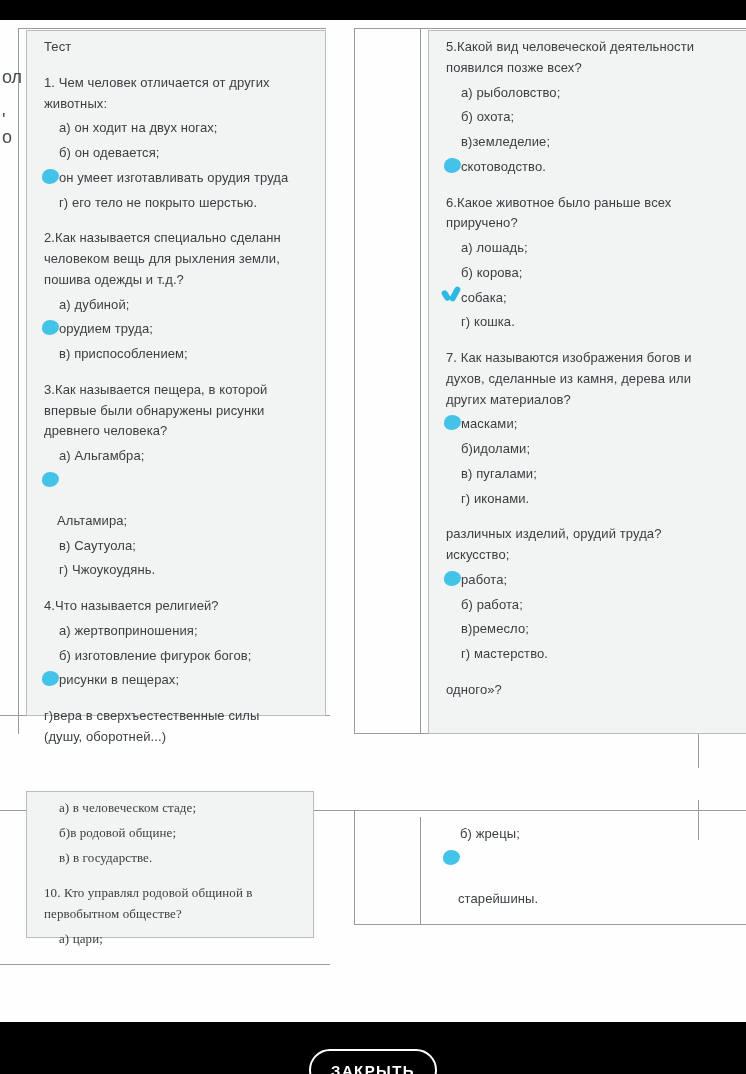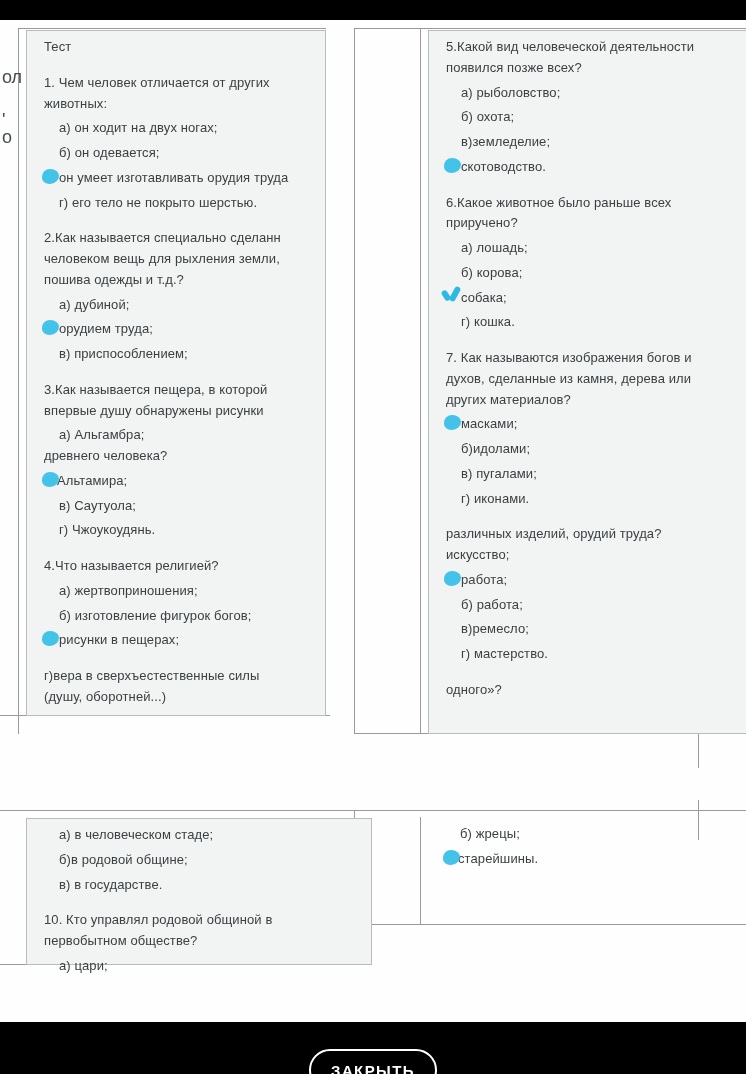--- a/index.html
+++ b/index.html
@@ -75,21 +75,21 @@
   .mark.check::before,
   .mark.check::after {
     content: "";
     position: absolute;
     background: #2cb9e3;
     border-radius: 3px;
   }
   .mark.check::before { width: 6px; height: 11px; left: 2px; top: 3px; transform: rotate(-32deg); }
   .mark.check::after  { width: 6px; height: 16px; left: 11px; top: -1px; transform: rotate(28deg); }
   .opt-txt { padding-left: 15px; display: inline-block; }
-  .opt-txt.nogap { padding-left: 13px; }
+  .opt-txt.nogap { padding-left: 13px; margin-top: 40px; }
 
   
   .edge-frag {
     position: absolute;
     font-size: 18px;
     color: #464b4d;
     left: 2px;
   }
 
   
@@ -172,26 +172,26 @@
       </div>
       <div class="line opt">
         <span class="mark"></span>
         <span class="opt-txt">орудием труда;</span>
       </div>
       <div class="line opt">
         <span class="opt-txt">в) приспособлением;</span>
       </div>
 
       <div class="line q">3.Как называется пещера, в которой</div>
-      <div class="line tight">впервые душу обнаружены рисунки</div>
+      <div class="line tight">впервые были обнаружены рисунки</div>
+      <div class="line tight">древнего человека?</div>
+
       <div class="line opt">
         <span class="opt-txt">а) Альгамбра;</span>
       </div>
-
-      <div class="line tight">древнего человека?</div>
       <div class="line opt">
         <span class="mark"></span>
         <span class="opt-txt nogap">Альтамира;</span>
       </div>
       <div class="line opt">
         <span class="opt-txt">в) Саутуола;</span>
       </div>
       <div class="line opt">
         <span class="opt-txt">г) Чжоукоудянь.</span>
       </div>
@@ -282,21 +282,21 @@
       </div>
       <div class="line opt">
         <span class="opt-txt">г) мастерство.</span>
       </div>
 
       <div class="line q">одного»?</div>
       <div class="line tight"></div>
       <div class="line tight"></div>
     </div>
 
-    <div class="cell" style="left:26px; top:798px; width:346px; height:147px;">
+    <div class="cell" style="left:26px; top:771px; width:288px; height:147px;font-family:Liberation Serif, serif;">
 
       <div class="line opt" style="margin-top:0">
         <span class="opt-txt">а) в человеческом стаде;</span>
       </div>
       <div class="line opt">
         <span class="opt-txt">б)в родовой общине;</span>
       </div>
       <div class="line opt">
         <span class="opt-txt">в) в государстве.</span>
       </div>

